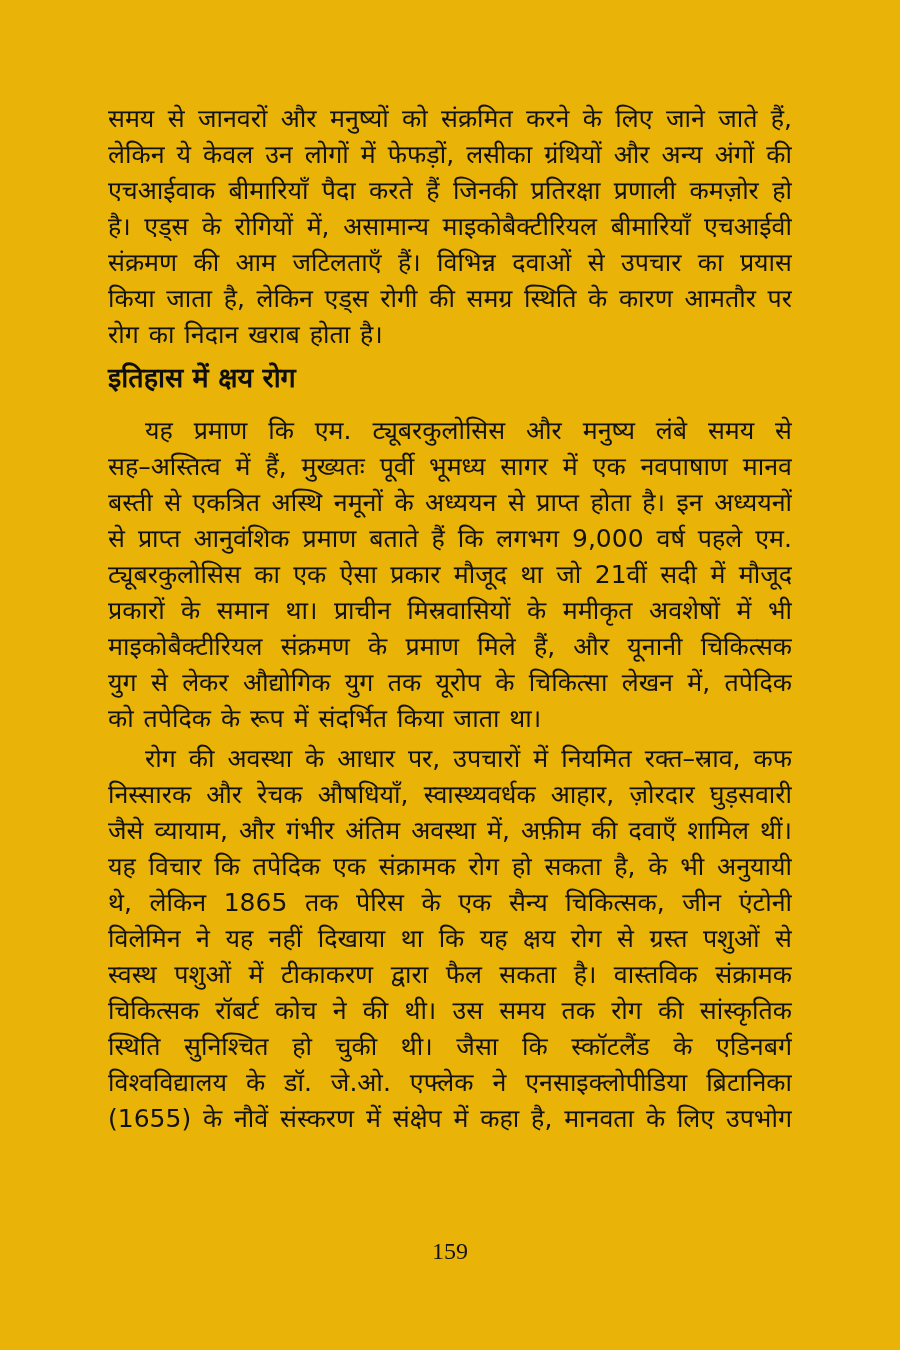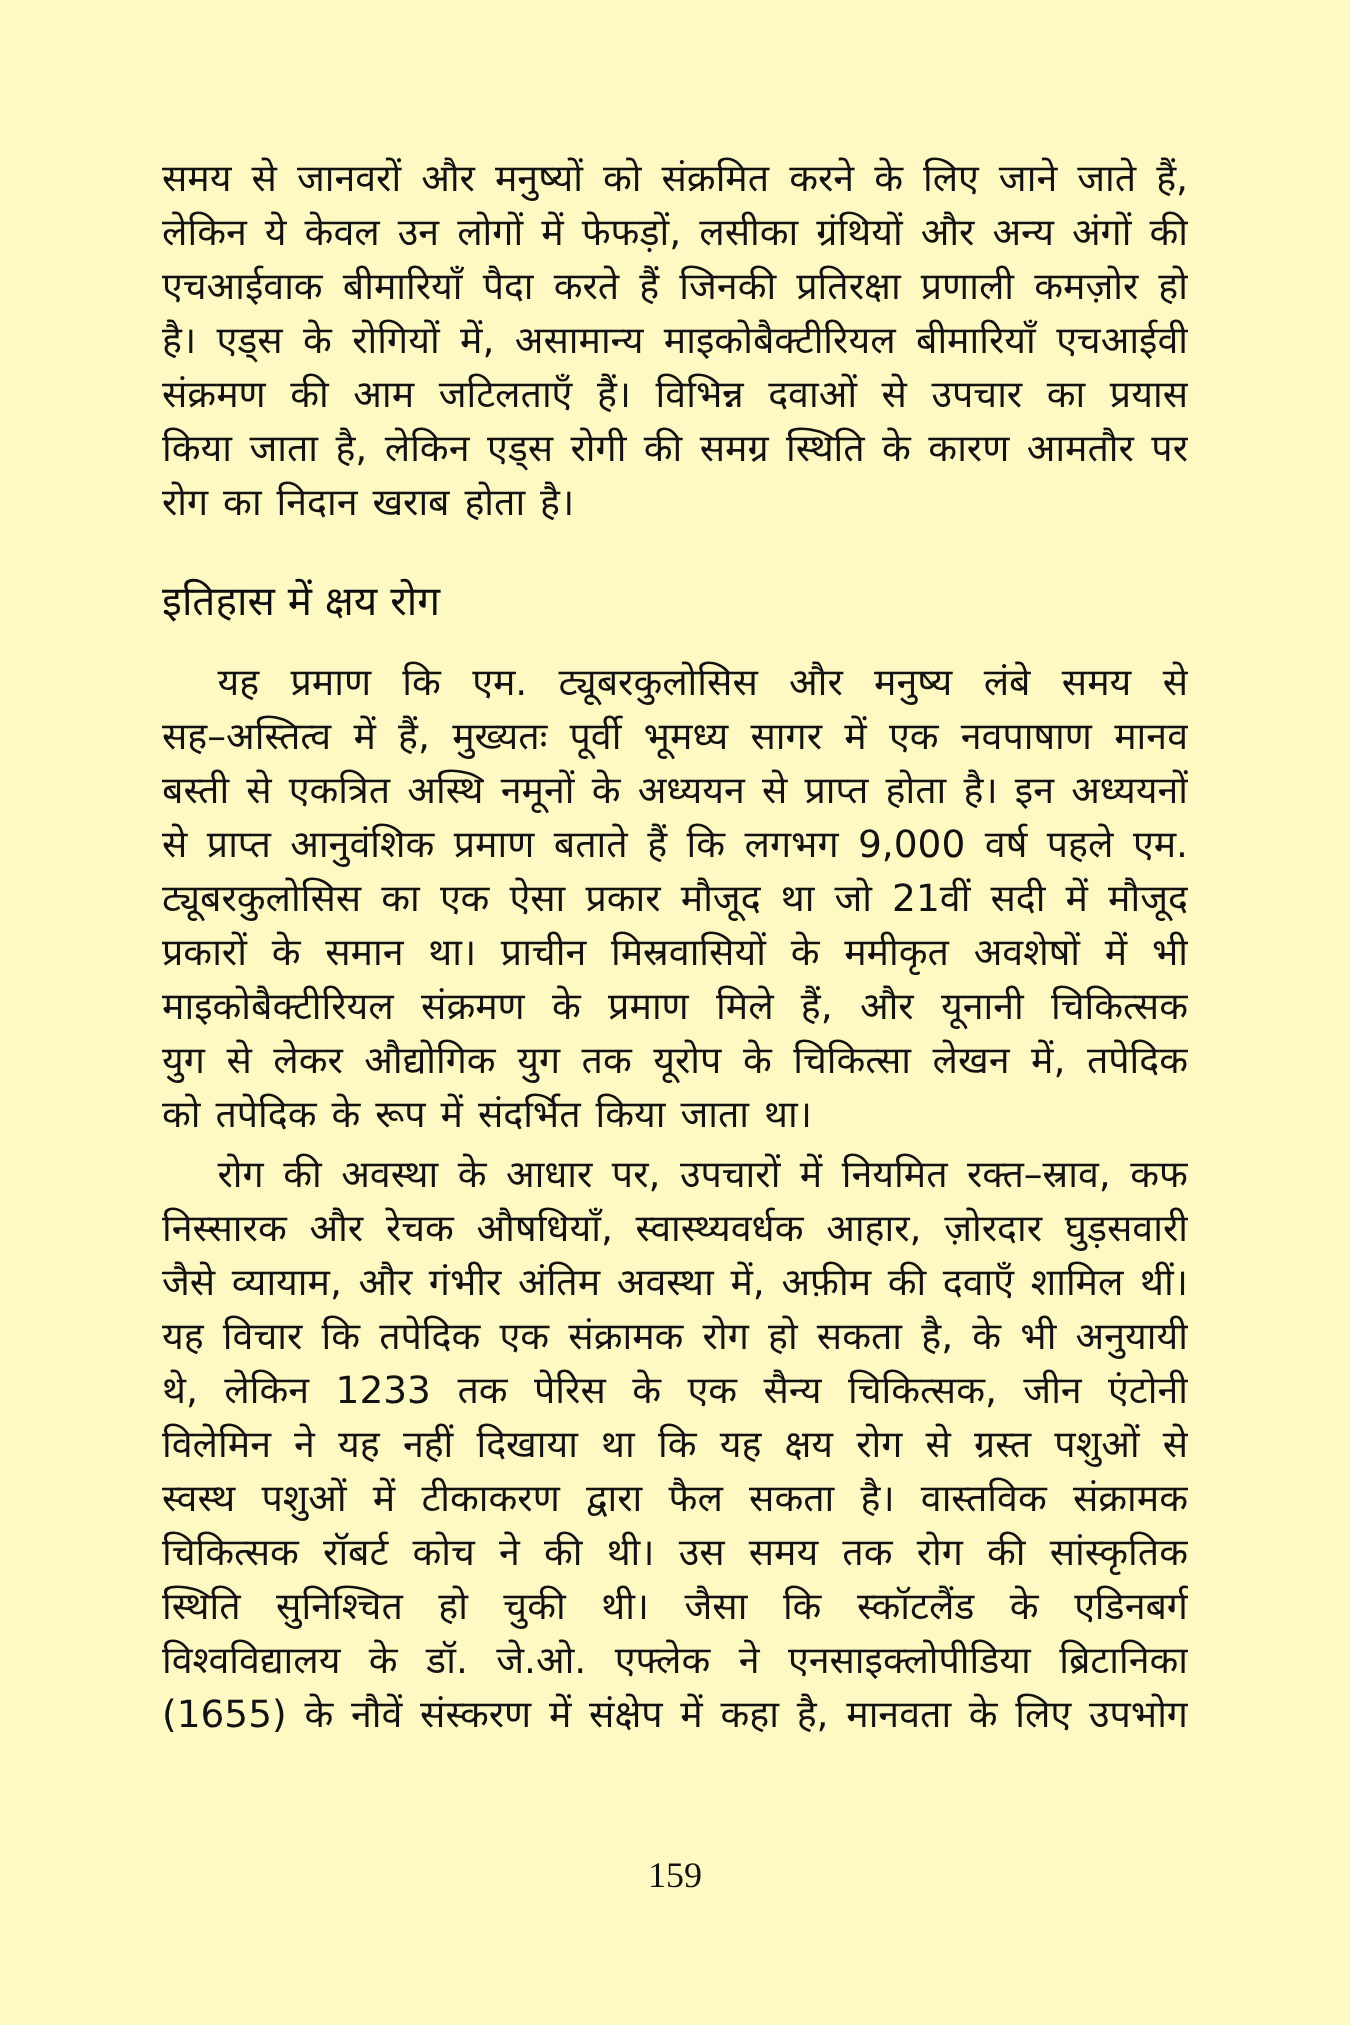--- a/index.html
+++ b/index.html
@@ -1,21 +1,21 @@
 <!DOCTYPE html>
 <html lang="hi"><head>
 <meta charset="utf-8">
 <style>
   * { margin: 0; padding: 0; box-sizing: border-box; }
   html, body { width: 900px; background: #ffffff; }
   .page {
     position: relative;
     width: 900px;
     height: 1350px;
-    background: #fef9c3;
+    background: #eab308;
     color: #121212;
     font-family: "DejaVu Sans", sans-serif;
     overflow: hidden;
   }
   .text-area {
     position: absolute;
     left: 108px;
     top: 101px;
     width: 684px;
   }
@@ -32,23 +32,23 @@
     word-spacing: 2px;
   }
   .line.endline {
     text-align-last: left;
   }
   .line.first-indent {
     text-indent: 37px;
   }
   .section-heading {
     font-size: 27px;
-    font-weight: normal;
+    font-weight: bold;
     line-height: 42px;
-    margin-top: 28px;
+    margin-top: 4px;
     margin-bottom: 14px;
     color: #0e0e0e;
   }
   .page-number {
     position: absolute;
     left: 0;
     top: 1238px;
     width: 900px;
     text-align: center;
     font-family: "Liberation Serif", serif;
@@ -80,21 +80,21 @@
         <div class="line">प्रकारों के समान था। प्राचीन मिस्रवासियों के ममीकृत अवशेषों में भी</div>
         <div class="line">माइकोबैक्टीरियल संक्रमण के प्रमाण मिले हैं, और यूनानी चिकित्सक</div>
         <div class="line">युग से लेकर औद्योगिक युग तक यूरोप के चिकित्सा लेखन में, तपेदिक</div>
         <div class="line endline">को तपेदिक के रूप में संदर्भित किया जाता था।</div>
       </div>
       <div class="paragraph">
         <div class="line first-indent">रोग की अवस्था के आधार पर, उपचारों में नियमित रक्त–स्राव, कफ</div>
         <div class="line">निस्सारक और रेचक औषधियाँ, स्वास्थ्यवर्धक आहार, ज़ोरदार घुड़सवारी</div>
         <div class="line">जैसे व्यायाम, और गंभीर अंतिम अवस्था में, अफ़ीम की दवाएँ शामिल थीं।</div>
         <div class="line">यह विचार कि तपेदिक एक संक्रामक रोग हो सकता है, के भी अनुयायी</div>
-        <div class="line">थे, लेकिन 1233 तक पेरिस के एक सैन्य चिकित्सक, जीन एंटोनी</div>
+        <div class="line">थे, लेकिन 1865 तक पेरिस के एक सैन्य चिकित्सक, जीन एंटोनी</div>
         <div class="line">विलेमिन ने यह नहीं दिखाया था कि यह क्षय रोग से ग्रस्त पशुओं से</div>
         <div class="line">स्वस्थ पशुओं में टीकाकरण द्वारा फैल सकता है। वास्तविक संक्रामक</div>
         <div class="line">चिकित्सक रॉबर्ट कोच ने की थी। उस समय तक रोग की सांस्कृतिक</div>
         <div class="line">स्थिति सुनिश्चित हो चुकी थी। जैसा कि स्कॉटलैंड के एडिनबर्ग</div>
         <div class="line">विश्वविद्यालय के डॉ. जे.ओ. एफ्लेक ने एनसाइक्लोपीडिया ब्रिटानिका</div>
         <div class="line">(1655) के नौवें संस्करण में संक्षेप में कहा है, मानवता के लिए उपभोग</div>
       </div>
     </div>
   <div class="page-number">159</div>
 </div>

